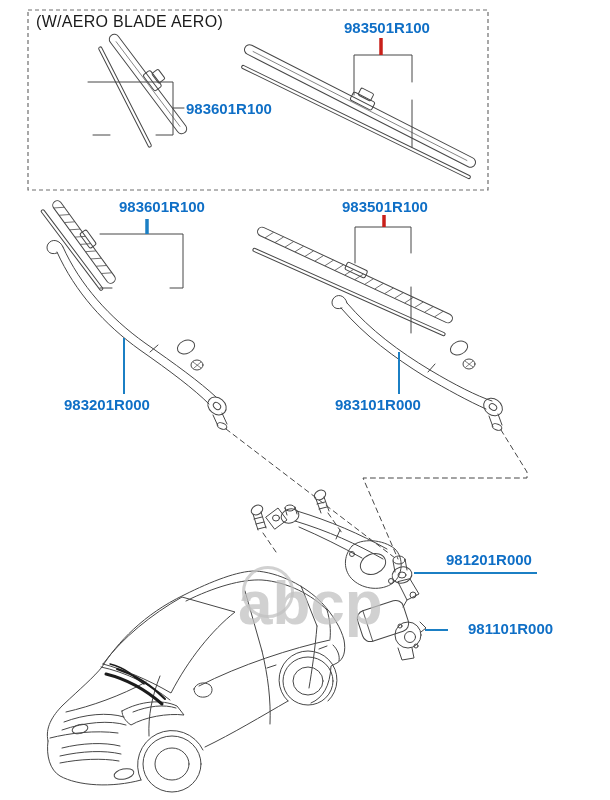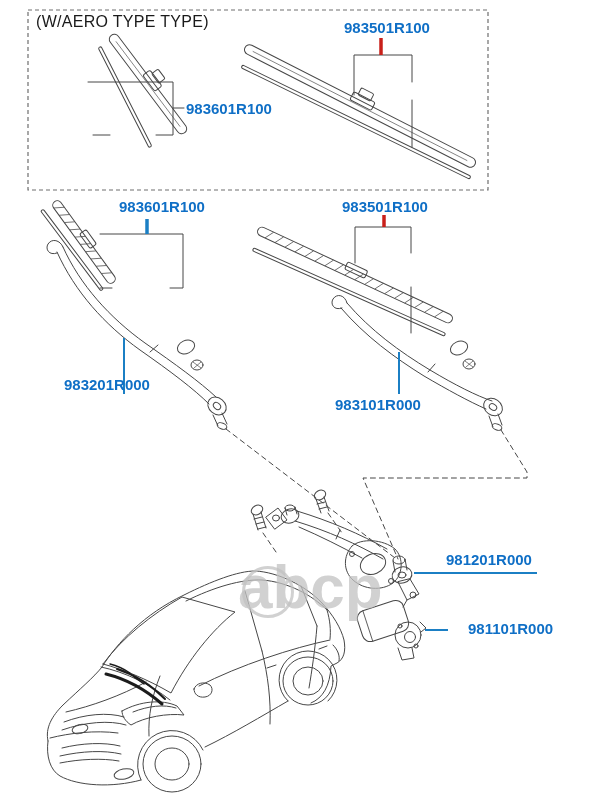--- a/index.html
+++ b/index.html
@@ -6,21 +6,21 @@
   #stage{position:relative;width:610px;height:800px;background:#fff;overflow:hidden;
          font-family:"Liberation Sans",sans-serif;}
   #art{position:absolute;left:0;top:0;}
   .lbl{position:absolute;font:bold 15px "Liberation Sans",sans-serif;
        color:var(--part-label,#0f6fc6);white-space:nowrap;}
   .caption{position:absolute;font:16px "Liberation Sans",sans-serif;color:#1a1a1a;
        letter-spacing:.3px;white-space:nowrap;}
   .wm-ring{position:absolute;border:3px solid var(--watermark,#c2c2c2);
        border-radius:50%;opacity:.75;}
   .wm-text{position:absolute;font:bold 62px "Liberation Sans",sans-serif;line-height:1;
-       color:var(--watermark,#c2c2c2);opacity:.75;letter-spacing:0px;}
+       color:var(--watermark,#c2c2c2);opacity:.75;letter-spacing:0px;margin-top:16px;}
   svg .ln{stroke:var(--line-art,#474747);fill:none;stroke-width:1;
        stroke-linecap:round;stroke-linejoin:round;}
   svg .dash{stroke-dasharray:5,4;}
   svg .boxdash{stroke:#6e6e6e;fill:none;stroke-width:1.2;stroke-dasharray:4,3;}
   svg .blue{stroke:var(--blue-marker,#1b7fc4);fill:none;stroke-width:2;}
   svg .bluethick{stroke:var(--blue-marker,#1b7fc4);fill:none;stroke-width:3.5;}
   svg .red{stroke:var(--red-marker,#c8201a);fill:none;stroke-width:3.5;}
   svg .dark{stroke:#1c1c1c;fill:none;stroke-linecap:round;}
 </style>
 </head>
@@ -214,30 +214,30 @@
       <path d="M333,645 C338,650 340,656 339,661"></path>
       <path class="dark" stroke-width="3" d="M106,674 C126,679 146,690 162,704"></path>
       <path class="dark" stroke-width="2" d="M117,669 C136,675 152,686 165,699"></path>
       <path class="dark" stroke-width="1.4" d="M110,664 C118,666 124,669 130,673 M134,677 l10,7"></path>
     </g>
   </svg>
 
   <div class="wm-ring" style="left:242px;top:566px;width:46px;height:46px"></div>
   <div class="wm-text" style="left:238px;top:556px">abcp</div>
 
-  <div class="caption" style="left:36px;top:13px">(W/AERO TYPE TYPE)</div>
+  <div class="caption" style="left:36px;top:13px">(W/AERO BLADE AERO)</div>
 
   <div class="lbl" style="left:344px;top:19px">983501R100</div>
 
   <div class="lbl" style="left:186px;top:100px">983601R100</div>
 
   <div class="lbl" style="left:119px;top:198px">983601R100</div>
 
   <div class="lbl" style="left:342px;top:198px">983501R100</div>
 
-  <div class="lbl" style="left:64px;top:376px">983201R000</div>
+  <div class="lbl" style="left:64px;top:396px">983201R000</div>
 
   <div class="lbl" style="left:335px;top:396px">983101R000</div>
 
   <div class="lbl" style="left:446px;top:551px">981201R000</div>
 
   <div class="lbl" style="left:468px;top:620px">981101R000</div>
 </div>
 
 </body></html>

